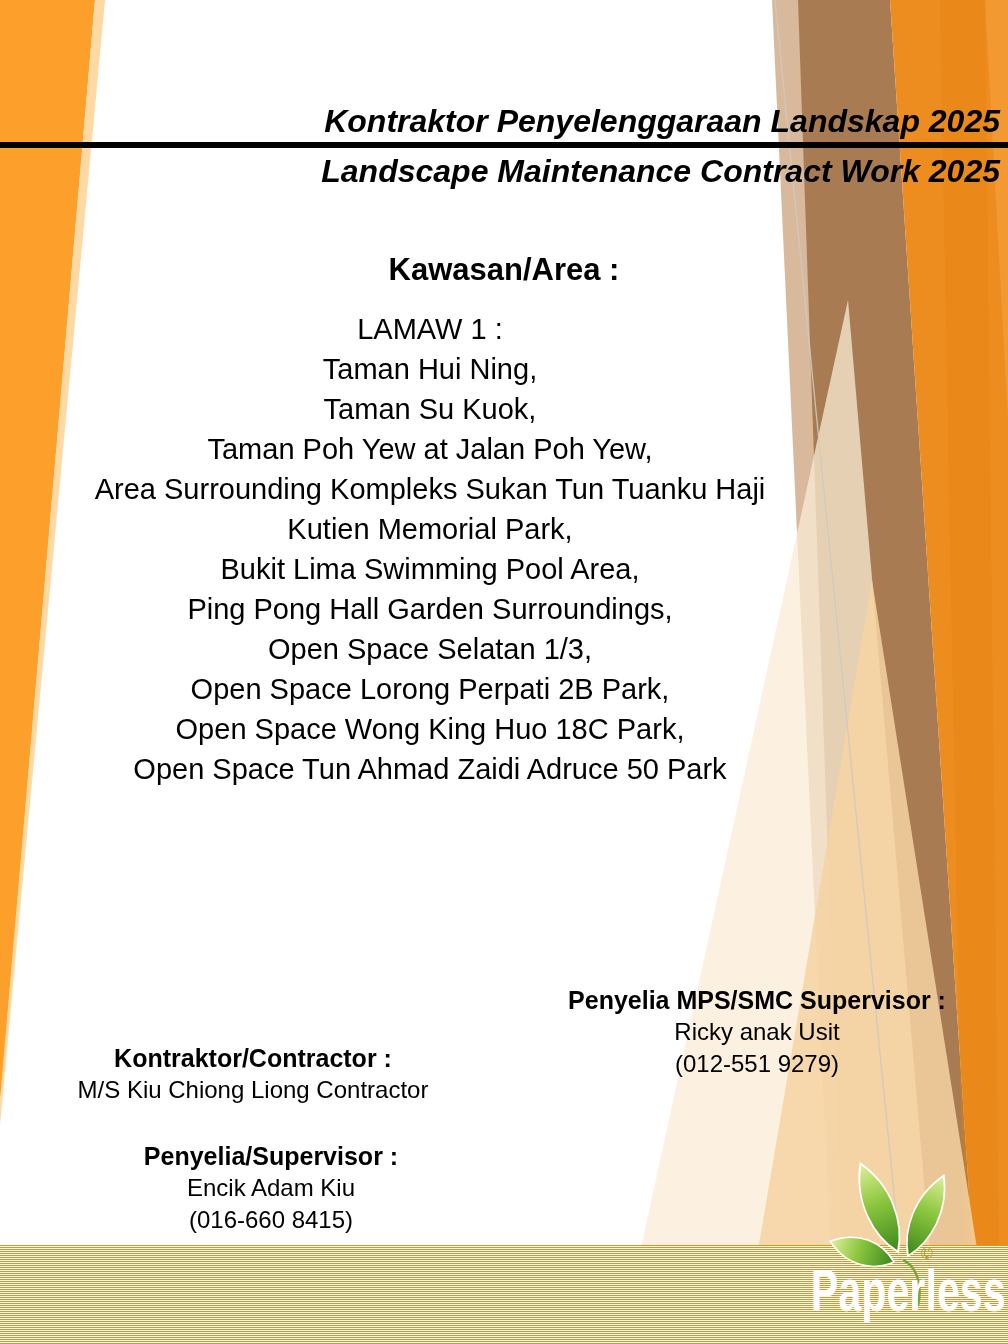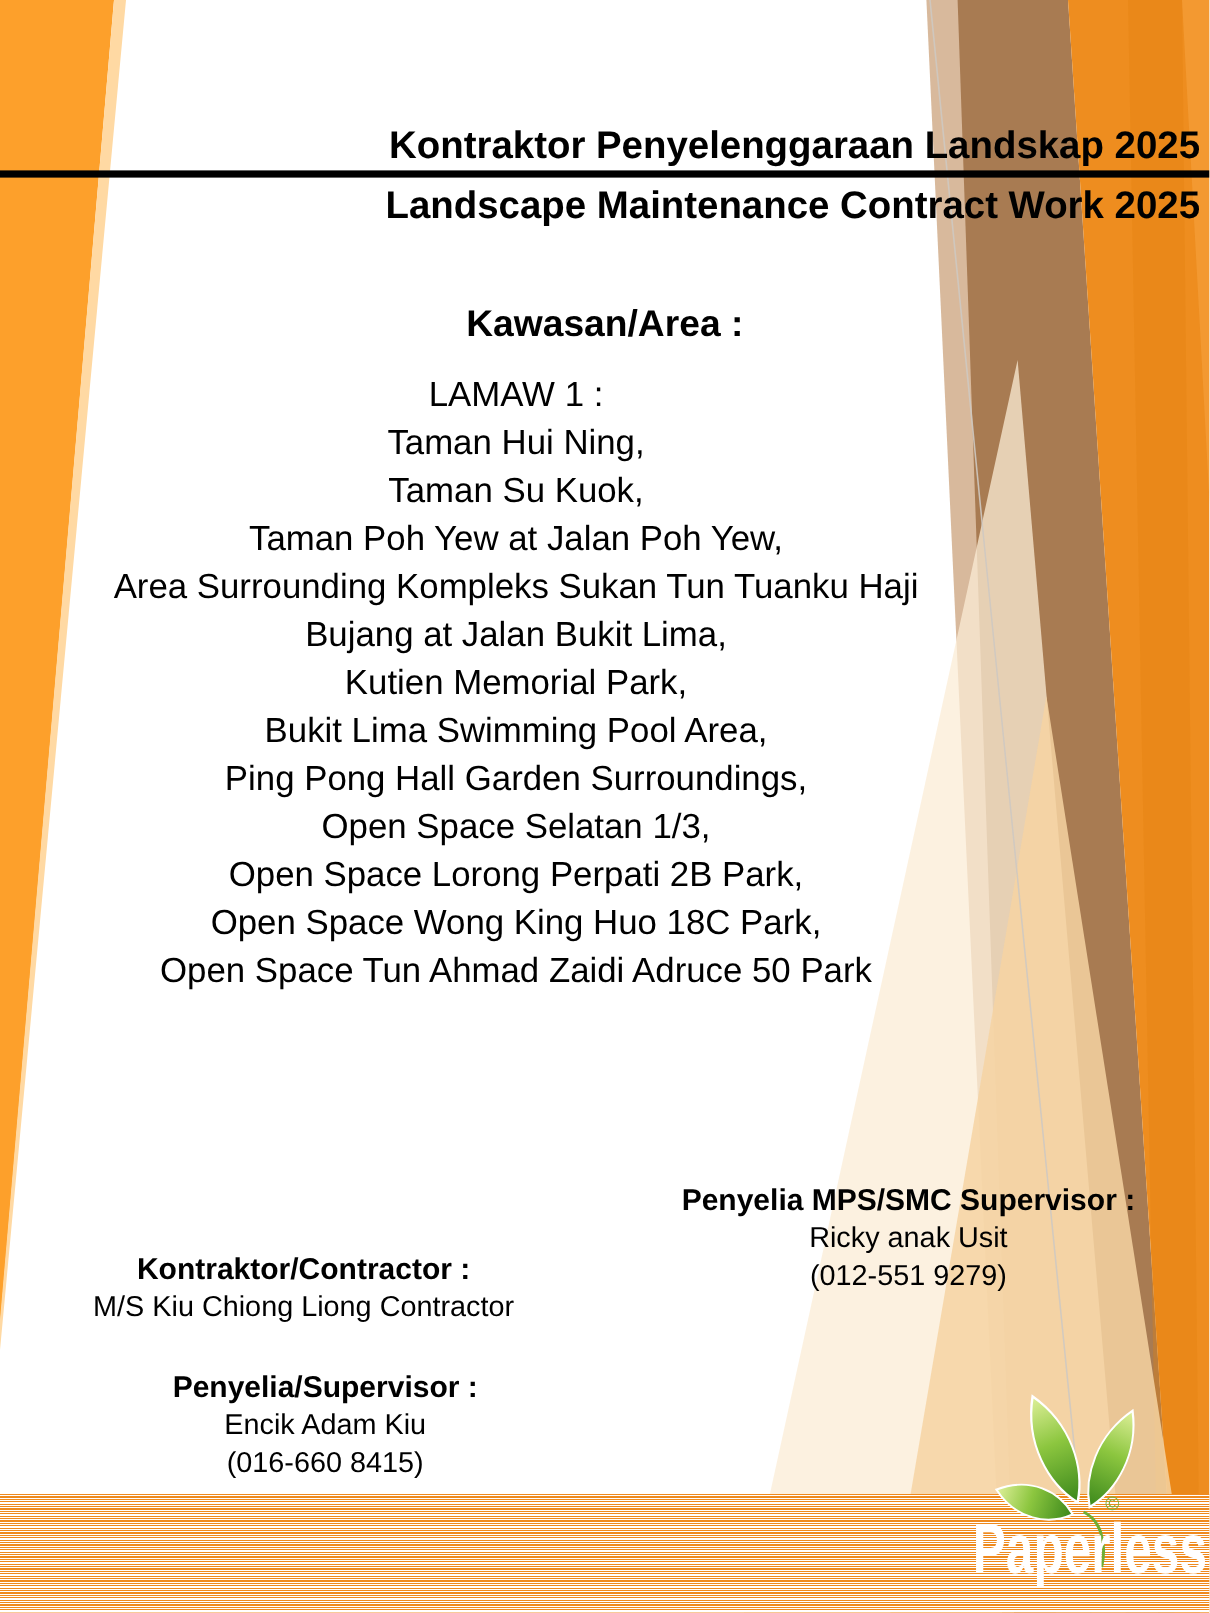--- a/index.html
+++ b/index.html
@@ -52,20 +52,21 @@
 
   .title-line1, .title-line2 {
     position: absolute;
     left: 0; right: 8px;
     text-align: right;
     font-weight: 700;
     font-size: 32px;
     line-height: 38px;
     z-index: 4;
     white-space: nowrap;
+    font-style: italic;
   }
   .title-line1 { top: 102px; }
   .title-line2 { top: 152px; }
   .title-divider {
     position: absolute;
     left: 0; top: 142px;
     width: 1008px; height: 6px;
     background: #000000;
     z-index: 4;
   }
@@ -156,21 +157,20 @@
   <div class="title-divider"></div>
   <div class="title-line2">Landscape Maintenance Contract Work 2025</div>
 
   <div class="area-heading">Kawasan/Area :</div>
   <div class="area-list">
     <div>LAMAW 1 :</div>
     <div>Taman Hui Ning,</div>
     <div>Taman Su Kuok,</div>
     <div>Taman Poh Yew at Jalan Poh Yew,</div>
     <div>Area Surrounding Kompleks Sukan Tun Tuanku Haji</div>
-    <div>Bujang at Jalan Bukit Lima,</div>
     <div>Kutien Memorial Park,</div>
     <div>Bukit Lima Swimming Pool Area,</div>
     <div>Ping Pong Hall Garden Surroundings,</div>
     <div>Open Space Selatan 1/3,</div>
     <div>Open Space Lorong Perpati 2B Park,</div>
     <div>Open Space Wong King Huo 18C Park,</div>
     <div>Open Space Tun Ahmad Zaidi Adruce 50 Park</div>
   </div>
 
   <div class="contact-left">

